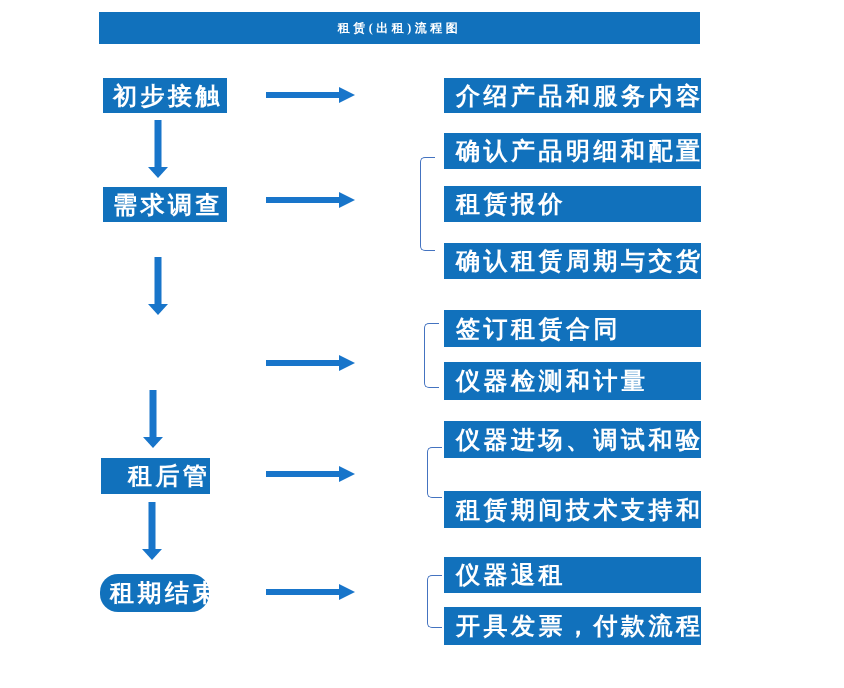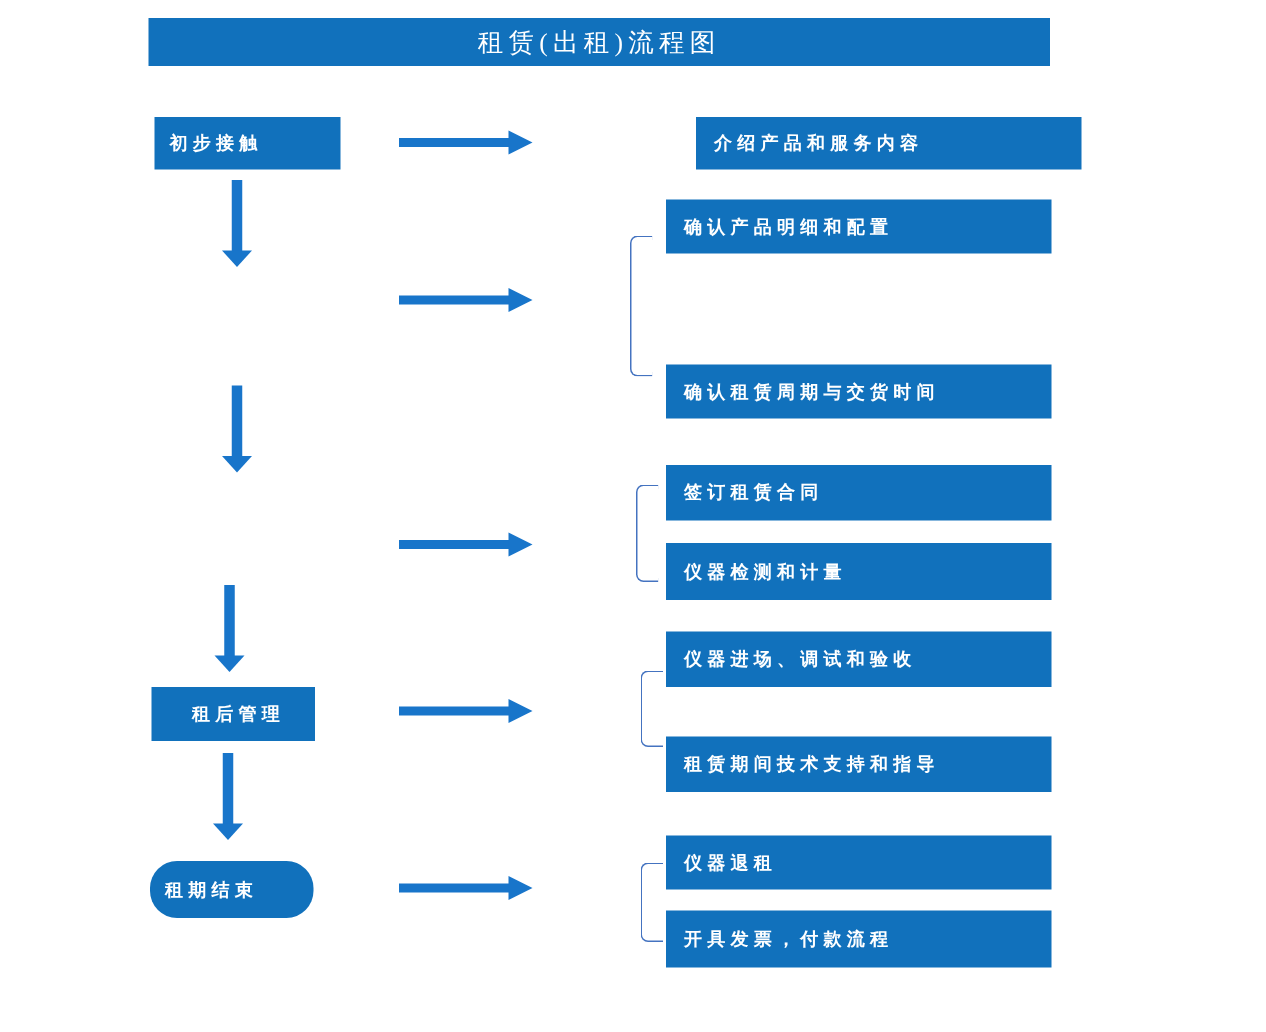--- a/index.html
+++ b/index.html
@@ -16,35 +16,35 @@
     height: 688px;
     background: var(--page_bg);
     font-family: "Liberation Serif", "DejaVu Serif", serif;
     overflow: hidden;
   }
   .bluebox {
     position: absolute;
     background: var(--box_blue);
     color: var(--text_white);
     font-weight: bold;
-    font-size: 12px;
+    font-size: 24px;
     letter-spacing: 3.5px;
     display: flex;
     align-items: center;
     box-sizing: border-box;
     white-space: nowrap;
   }
   .stepbox  { padding-left: 10px; }
   .detailbox{ padding-left: 12px; }
   .titlebar {
     position: absolute;
     background: var(--box_blue);
     color: var(--text_white);
-    font-weight: normal;
-    font-size: 17px;
+    font-weight: bold;
+    font-size: 12px;
     letter-spacing: 3.5px;
     display: flex;
     align-items: center;
     justify-content: center;
     box-sizing: border-box;
   }
   .h-arrow { position: absolute; height: 16px; }
   .h-arrow .shaft {
     position: absolute; left: 0; top: 50%; transform: translateY(-50%);
     height: 6px; width: calc(100% - 14px); background: var(--arrow_blue);
@@ -79,25 +79,27 @@
   }
 </style>
 </head>
 <body>
 
 <div class="canvas">
 
   <div class="titlebar" style="left:99px; top:12px; width:601px; height:32px;">租赁(出租)流程图</div>
 
   <div class="bluebox stepbox" style="left:103px; top:78px;  width:124px; height:35px;">初步接触</div>
+  <div class="bluebox stepbox" style="left:103px; top:187px; width:124px; height:35px;">需求调查</div>
   <div class="bluebox stepbox" style="left:101px; top:458px; width:109px; height:36px;padding-left:27px;">租后管理</div>
   <div class="bluebox stepbox" style="left:100px; top:574px; width:109px; height:38px;border-radius:18px;">租期结束</div>
 
-  <div class="bluebox detailbox" style="left:464px; top:78px;  width:257px; height:35px;">介绍产品和服务内容</div>
+  <div class="bluebox detailbox" style="left:444px; top:78px;  width:257px; height:35px;">介绍产品和服务内容</div>
   <div class="bluebox detailbox" style="left:444px; top:133px; width:257px; height:36px;">确认产品明细和配置</div>
+  <div class="bluebox detailbox" style="left:444px; top:186px; width:257px; height:36px;">租赁报价</div>
   <div class="bluebox detailbox" style="left:444px; top:243px; width:257px; height:36px;">确认租赁周期与交货时间</div>
   <div class="bluebox detailbox" style="left:444px; top:362px; width:257px; height:38px;">仪器检测和计量</div>
   <div class="bluebox detailbox" style="left:444px; top:310px; width:257px; height:37px;">签订租赁合同</div>
   <div class="bluebox detailbox" style="left:444px; top:421px; width:257px; height:37px;">仪器进场、调试和验收</div>
   <div class="bluebox detailbox" style="left:444px; top:491px; width:257px; height:37px;">租赁期间技术支持和指导</div>
   <div class="bluebox detailbox" style="left:444px; top:557px; width:257px; height:36px;">仪器退租</div>
   <div class="bluebox detailbox" style="left:444px; top:607px; width:257px; height:38px;">开具发票，付款流程</div>
 
   <div class="h-arrow" style="left:266px; top:87px;  width:89px;">
     <div class="shaft"></div>

